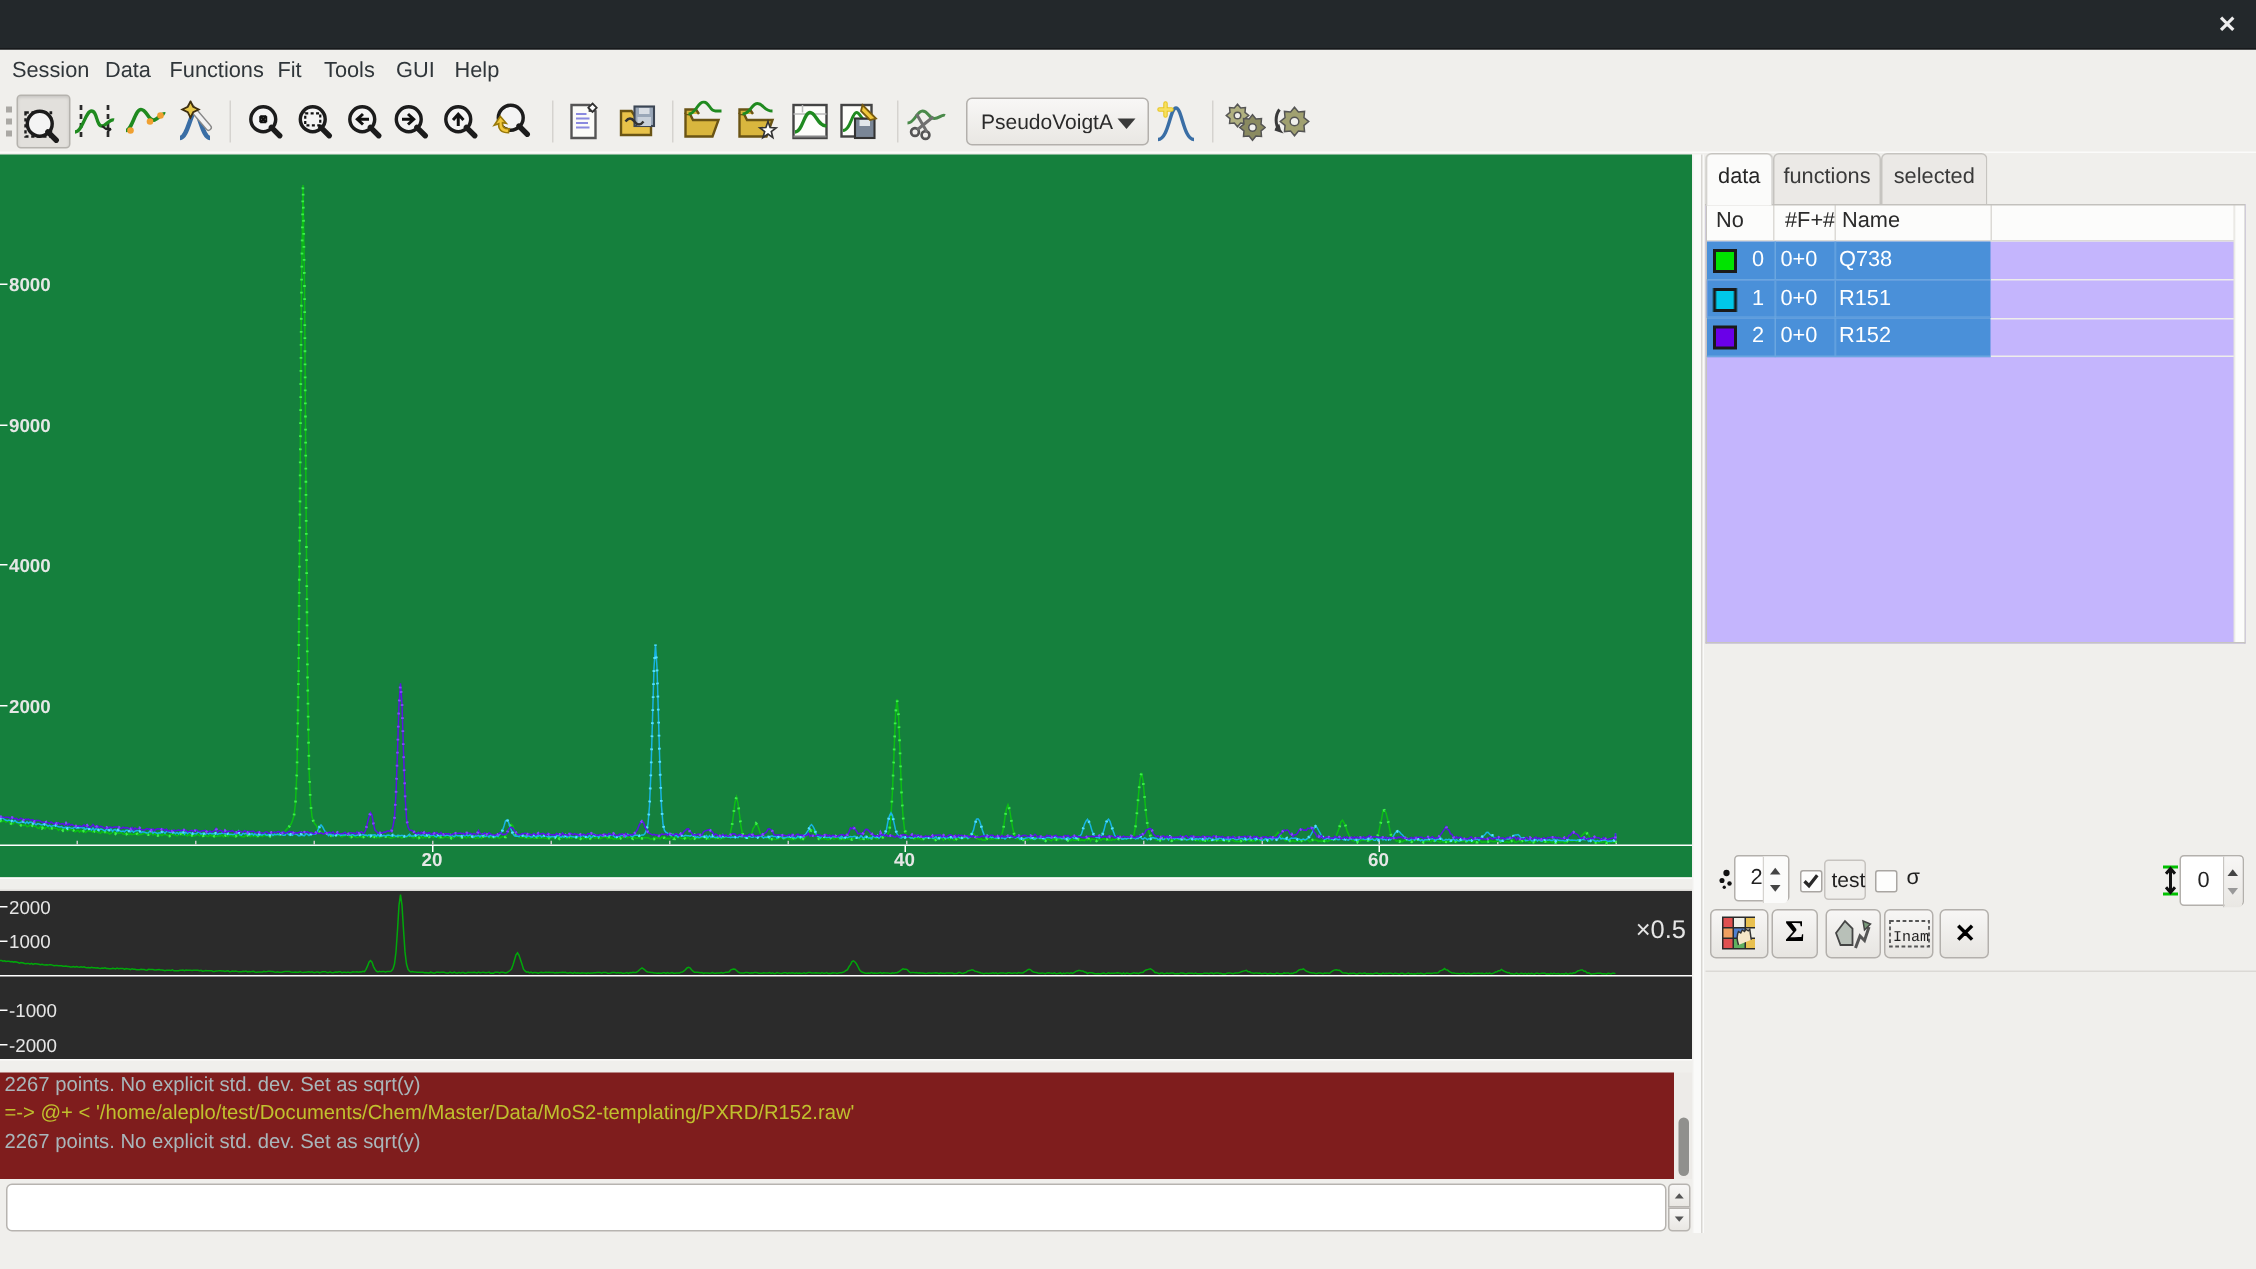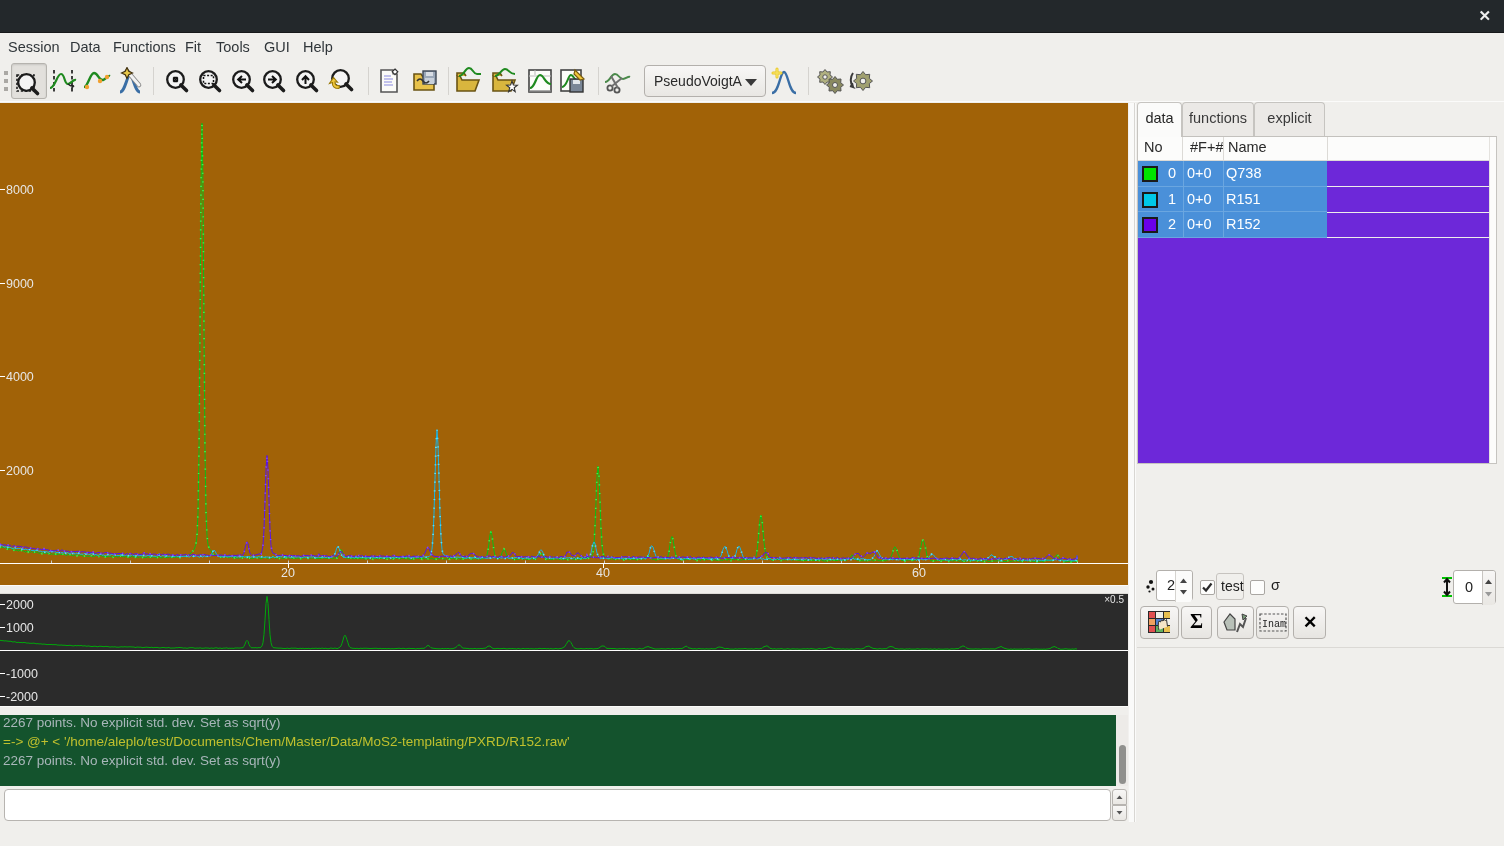--- a/index.html
+++ b/index.html
@@ -21,48 +21,48 @@
 .grip { position:absolute; left:4px; top:11px; width:4px; height:20px;
   background:linear-gradient(#aaa8a4,#aaa8a4) 0 0/4px 4px no-repeat,
              linear-gradient(#aaa8a4,#aaa8a4) 0 8px/4px 4px no-repeat,
              linear-gradient(#aaa8a4,#aaa8a4) 0 16px/4px 4px no-repeat; }
 .ticon { position:absolute; top:7px; width:28px; height:28px; }
 #modebtn { position:absolute; left:11px; top:3px; width:36px; height:36px; background:#e2e0dc; border:1px solid #b5b3ae; border-radius:3px; box-shadow:inset 0 1px 2px rgba(0,0,0,0.12); }
 #combo1 { position:absolute; left:644px; top:5px; width:122px; height:32px; background:linear-gradient(#f8f7f6,#e9e7e3); border:1px solid #b3b0ac; border-radius:4px; font-size:14px; color:#2a2a2a; }
 #combo1 span { position:absolute; left:9px; top:7px; }
 #combo1 .arr { position:absolute; right:8px; top:13px; width:0; height:0; border:6px solid transparent; border-top:7px solid #3a3a3a; }
 
-#mainplot { left:0; top:103px; width:1128px; height:482px; background:#a16207; }
+#mainplot { left:0; top:103px; width:1128px; height:482px; background:#15803d;font-weight:bold; }
 #auxplot { left:0; top:594px; width:1128px; height:112px; background:#2b2b2b; }
 #auxgap { left:0; top:585px; width:1128px; height:9px; background:#f0efec; border-top:1px solid #fbfbfa; border-bottom:1px solid #dddbd7;}
 #botgap { left:0; top:706px; width:1128px; height:9px; background:#f0efec; border-top:1px solid #fbfbfa;}
 .plotlabel { position:absolute; color:#e8e8e8; font-size:12.5px; opacity:0.99; }
 
-#console { left:0; top:715px; width:1116px; height:71px; background:#14532d; font-size:13.5px; }
+#console { left:0; top:715px; width:1116px; height:71px; background:#7f1d1d; font-size:13.5px; }
 #console div { position:absolute; left:3px; white-space:pre; }
 .con-g { color:#a9b6ba; }
 .con-y { color:#c0c02e; }
 #conscroll { left:1116px; top:715px; width:12px; height:71px; background:#edebe8; }
 #conthumb { left:1119px; top:745px; width:7px; height:39px; background:#90908d; border-radius:4px; }
 
 #inputbox { left:4px; top:789px; width:1107px; height:32px; background:#ffffff; border:1px solid #b7b4b0; border-radius:4px; }
 #inspin { left:1112px; top:789px; width:15px; height:32px; }
 #inspin .b { position:absolute; left:0; width:15px; height:16px; background:linear-gradient(#f8f7f6,#e9e7e3); border:1px solid #b7b4b0; }
 
 #statusbar { left:0; top:822px; width:1504px; height:24px; background:#f0efec; }
 .vline { position:absolute; width:1px; background:#cfcdc9; }
 
 #rpanel { left:1128px; top:103px; width:376px; height:719px; background:#f0efec; }
 #rsplit1 { left:1128px; top:103px; width:8px; height:719px; background:#fafaf9; border-left:1px solid #f2f1ef;}
 #rsplit2 { left:1134px; top:103px; width:1px; height:719px; background:#d8d6d2;}
 .tab { position:absolute; top:102px; height:34px; background:#ebe9e6; border:1px solid #c6c4c0; border-bottom:none; border-radius:4px 4px 0 0; font-size:14.5px; color:#3a3a3a; }
 .tab.sel { background:#fbfbfa; height:35px; z-index:3; color:#262626;}
 .tab span { position:absolute; left:0; right:0; text-align:center; top:7px;}
 #tabline { left:1137px; top:136px; width:360px; height:1px; background:#c3c1bd; z-index:2;}
-#dtable { left:1137px; top:136px; width:360px; height:328px; background:#6d28d9; border:1px solid #c6c4c0; border-top:none; }
+#dtable { left:1137px; top:136px; width:360px; height:293px; background:#c4b5fd; border:1px solid #c6c4c0; border-top:none; }
 #dtable .hdr { position:absolute; left:0; top:0; width:100%; height:25px; background:#fcfcfb; border-bottom:1px solid #dcdad6; font-size:14.5px; color:#2a2a2a; }
 .hline { position:absolute; top:0; width:1px; height:25px; background:#dcdad6; }
 .drow { position:absolute; left:0; width:189px; height:25.5px; background:#4a90d9; color:#ffffff; font-size:14.5px; }
 .drow .sw { position:absolute; left:4px; top:5px; width:16px; height:16px; border:2px solid #1a1a1a; }
 .drow .cl { position:absolute; top:4px; }
 .dsep { position:absolute; width:1px; background:#6aa6e0; }
 #infobox { left:1140px; top:444px; width:358px; height:89px; background:rgba(255,255,255,0.992); border:1px solid #b9b6b2; font-size:13.6px; color:#1d1d1d; line-height:19px; padding:2px 0 0 4px; }
 #showsel { left:1143px; top:537px; width:355px; height:30px; background:linear-gradient(#f7f6f5,#e7e5e1); border:1px solid #b3b0ac; border-radius:4px; font-size:14px; color:#2a2a2a;}
 #showsel span { position:absolute; left:10px; top:6px; }
 #showsel .arr { position:absolute; right:9px; top:12px; width:0; height:0; border:6px solid transparent; border-top:7px solid #3a3a3a; }
@@ -265,21 +265,21 @@
   <line x1="0" y1="10.5" x2="5" y2="10.5" stroke="#ffffff"></line>
   <line x1="0" y1="33.5" x2="5" y2="33.5" stroke="#ffffff"></line>
   <line x1="0" y1="79.5" x2="5" y2="79.5" stroke="#ffffff"></line>
   <line x1="0" y1="102.5" x2="5" y2="102.5" stroke="#ffffff"></line>
   <path d="M0,46.4 L1,46.4 L2,46.8 L3,46.5 L4,47.0 L5,46.9 L6,46.8 L7,47.2 L8,47.0 L9,47.4 L10,47.2 L11,47.3 L12,47.7 L13,48.1 L14,47.7 L15,47.8 L16,48.2 L17,48.5 L18,48.3 L19,48.3 L20,48.8 L21,48.2 L22,48.9 L23,48.5 L24,48.5 L25,48.6 L26,48.8 L27,49.2 L28,48.9 L29,49.2 L30,49.3 L31,49.2 L32,49.4 L33,49.1 L34,49.2 L35,49.4 L36,49.8 L37,49.7 L38,49.7 L39,49.9 L40,49.9 L41,49.8 L42,50.2 L43,50.2 L44,50.0 L45,50.3 L46,50.3 L47,50.6 L48,50.6 L49,50.3 L50,50.8 L51,50.3 L52,50.6 L53,50.8 L54,50.5 L55,50.8 L56,50.5 L57,51.0 L58,51.1 L59,51.0 L60,51.3 L61,50.9 L62,51.2 L63,51.2 L64,51.3 L65,51.2 L66,51.5 L67,51.6 L68,51.4 L69,51.5 L70,51.2 L71,51.6 L72,51.7 L73,51.9 L74,51.9 L75,51.5 L76,51.6 L77,51.9 L78,51.4 L79,51.8 L80,51.6 L81,51.6 L82,51.6 L83,52.2 L84,51.7 L85,51.9 L86,52.0 L87,52.4 L88,51.8 L89,52.1 L90,52.2 L91,52.5 L92,52.5 L93,52.5 L94,52.2 L95,52.3 L96,52.3 L97,52.7 L98,52.8 L99,52.2 L100,52.3 L101,52.3 L102,52.4 L103,52.6 L104,52.7 L105,52.5 L106,52.3 L107,52.6 L108,52.6 L109,52.8 L110,53.1 L111,52.9 L112,52.8 L113,52.9 L114,53.0 L115,52.6 L116,53.2 L117,53.1 L118,53.2 L119,53.2 L120,52.9 L121,52.9 L122,52.7 L123,53.1 L124,52.7 L125,52.8 L126,52.9 L127,52.9 L128,53.0 L129,52.8 L130,52.8 L131,52.9 L132,52.9 L133,53.1 L134,52.9 L135,53.5 L136,53.4 L137,53.0 L138,53.1 L139,53.2 L140,53.2 L141,53.1 L142,53.6 L143,53.7 L144,53.4 L145,53.4 L146,53.1 L147,53.2 L148,53.4 L149,53.3 L150,53.7 L151,53.3 L152,53.2 L153,53.8 L154,53.6 L155,53.3 L156,53.6 L157,53.3 L158,53.6 L159,53.9 L160,53.9 L161,53.8 L162,53.5 L163,53.6 L164,53.4 L165,53.9 L166,53.7 L167,53.9 L168,53.6 L169,53.5 L170,54.0 L171,54.1 L172,54.0 L173,54.0 L174,54.0 L175,54.0 L176,53.6 L177,53.8 L178,53.7 L179,53.5 L180,53.5 L181,53.7 L182,53.7 L183,54.0 L184,54.2 L185,53.8 L186,54.2 L187,54.2 L188,54.2 L189,53.8 L190,53.7 L191,53.7 L192,53.7 L193,53.7 L194,54.0 L195,54.2 L196,54.2 L197,54.0 L198,54.1 L199,54.2 L200,53.7 L201,54.1 L202,54.3 L203,54.2 L204,54.2 L205,54.0 L206,53.8 L207,54.2 L208,53.9 L209,54.3 L210,54.4 L211,54.0 L212,54.0 L213,54.4 L214,54.2 L215,53.9 L216,53.8 L217,53.8 L218,54.4 L219,54.3 L220,53.9 L221,54.3 L222,54.5 L223,54.2 L224,54.0 L225,54.2 L226,53.9 L227,53.8 L228,54.5 L229,54.2 L230,54.2 L231,54.4 L232,54.1 L233,54.4 L234,54.4 L235,53.9 L236,54.0 L237,54.0 L238,53.9 L239,54.2 L240,53.9 L241,54.0 L242,53.6 L243,53.8 L244,52.2 L245,50.1 L246,47.5 L247,46.4 L248,47.4 L249,50.4 L250,52.3 L251,53.5 L252,53.9 L253,53.6 L254,53.9 L255,53.7 L256,53.6 L257,54.1 L258,53.6 L259,53.7 L260,53.7 L261,53.2 L262,51.9 L263,48.7 L264,40.4 L265,26.1 L266,9.5 L267,2.4 L268,9.6 L269,25.7 L270,40.6 L271,48.7 L272,52.1 L273,53.4 L274,53.9 L275,53.7 L276,54.0 L277,54.0 L278,54.1 L279,54.2 L280,54.1 L281,54.2 L282,54.2 L283,54.5 L284,54.4 L285,54.5 L286,54.6 L287,54.1 L288,54.3 L289,54.6 L290,54.6 L291,54.1 L292,54.1 L293,54.3 L294,54.1 L295,54.2 L296,54.1 L297,54.5 L298,54.6 L299,54.7 L300,54.1 L301,54.5 L302,54.5 L303,54.1 L304,54.7 L305,54.7 L306,54.2 L307,54.7 L308,54.3 L309,54.4 L310,54.8 L311,54.7 L312,54.2 L313,54.4 L314,54.4 L315,54.3 L316,54.2 L317,54.3 L318,54.6 L319,54.1 L320,54.5 L321,54.4 L322,54.1 L323,54.3 L324,54.5 L325,54.4 L326,54.1 L327,54.8 L328,54.6 L329,54.8 L330,54.1 L331,54.2 L332,54.1 L333,54.6 L334,54.2 L335,54.1 L336,54.3 L337,54.6 L338,54.4 L339,53.7 L340,53.0 L341,52.0 L342,49.3 L343,46.0 L344,42.5 L345,41.2 L346,42.9 L347,45.8 L348,48.9 L349,52.1 L350,53.3 L351,54.1 L352,53.9 L353,54.6 L354,54.1 L355,54.6 L356,54.4 L357,54.3 L358,54.5 L359,54.8 L360,54.3 L361,54.2 L362,54.5 L363,54.3 L364,54.2 L365,54.3 L366,54.2 L367,54.3 L368,54.4 L369,54.4 L370,54.7 L371,54.4 L372,54.5 L373,54.3 L374,54.4 L375,54.2 L376,54.4 L377,54.2 L378,54.7 L379,54.6 L380,54.3 L381,54.5 L382,54.9 L383,54.3 L384,54.8 L385,54.5 L386,54.6 L387,54.8 L388,54.5 L389,54.6 L390,54.7 L391,54.9 L392,54.5 L393,54.8 L394,54.7 L395,54.7 L396,54.5 L397,54.5 L398,54.3 L399,54.3 L400,54.3 L401,54.8 L402,54.4 L403,54.4 L404,54.3 L405,54.8 L406,54.8 L407,54.7 L408,54.4 L409,54.4 L410,54.4 L411,54.6 L412,54.4 L413,54.6 L414,54.4 L415,54.9 L416,54.9 L417,54.6 L418,54.4 L419,54.9 L420,54.4 L421,54.5 L422,54.2 L423,54.4 L424,54.3 L425,53.8 L426,52.8 L427,52.0 L428,51.3 L429,51.9 L430,52.7 L431,53.7 L432,54.0 L433,54.2 L434,54.4 L435,54.4 L436,54.7 L437,54.6 L438,54.8 L439,54.7 L440,54.8 L441,54.9 L442,54.5 L443,54.5 L444,55.0 L445,54.4 L446,54.8 L447,54.7 L448,54.3 L449,54.8 L450,54.9 L451,54.7 L452,54.7 L453,54.7 L454,54.1 L455,54.0 L456,53.3 L457,52.4 L458,51.3 L459,50.9 L460,51.2 L461,52.5 L462,53.4 L463,54.2 L464,54.2 L465,54.2 L466,54.3 L467,54.5 L468,54.3 L469,54.9 L470,54.7 L471,54.7 L472,54.7 L473,54.8 L474,54.6 L475,54.3 L476,54.9 L477,54.8 L478,54.6 L479,54.7 L480,54.7 L481,54.3 L482,54.8 L483,54.4 L484,54.2 L485,54.2 L486,54.0 L487,52.8 L488,52.3 L489,52.0 L490,52.1 L491,53.0 L492,53.9 L493,54.5 L494,54.7 L495,54.7 L496,54.7 L497,54.4 L498,54.4 L499,54.5 L500,54.8 L501,54.5 L502,54.7 L503,54.3 L504,54.4 L505,54.5 L506,54.8 L507,54.8 L508,54.8 L509,54.5 L510,54.7 L511,54.7 L512,54.7 L513,54.4 L514,55.0 L515,54.5 L516,55.0 L517,55.0 L518,54.4 L519,54.7 L520,54.9 L521,55.0 L522,54.7 L523,54.5 L524,54.5 L525,55.0 L526,54.5 L527,54.8 L528,54.5 L529,54.7 L530,55.0 L531,54.5 L532,54.9 L533,54.7 L534,55.0 L535,54.9 L536,54.5 L537,55.0 L538,54.7 L539,54.4 L540,54.4 L541,54.7 L542,54.7 L543,54.6 L544,54.5 L545,54.6 L546,54.6 L547,54.9 L548,54.4 L549,54.9 L550,54.9 L551,54.4 L552,55.0 L553,54.8 L554,55.0 L555,54.5 L556,54.6 L557,54.6 L558,55.0 L559,54.7 L560,54.5 L561,54.5 L562,54.2 L563,53.7 L564,53.0 L565,52.4 L566,50.4 L567,49.1 L568,47.1 L569,46.6 L570,47.3 L571,48.6 L572,50.5 L573,52.5 L574,53.6 L575,54.2 L576,54.5 L577,54.8 L578,54.9 L579,54.7 L580,54.8 L581,54.4 L582,54.8 L583,54.7 L584,54.9 L585,54.8 L586,54.6 L587,54.4 L588,55.0 L589,54.5 L590,54.7 L591,54.6 L592,54.6 L593,54.9 L594,55.0 L595,54.5 L596,54.8 L597,54.5 L598,54.5 L599,54.0 L600,53.3 L601,52.5 L602,51.9 L603,52.1 L604,52.1 L605,52.6 L606,53.8 L607,54.5 L608,54.4 L609,54.4 L610,54.5 L611,54.4 L612,54.6 L613,54.5 L614,54.6 L615,54.6 L616,54.8 L617,55.0 L618,54.9 L619,54.7 L620,54.7 L621,54.8 L622,54.7 L623,54.7 L624,54.5 L625,54.6 L626,55.1 L627,54.5 L628,54.8 L629,54.9 L630,55.0 L631,54.6 L632,54.6 L633,54.6 L634,54.7 L635,54.7 L636,55.1 L637,55.0 L638,55.0 L639,54.4 L640,54.4 L641,54.9 L642,55.0 L643,54.5 L644,54.3 L645,53.4 L646,53.1 L647,52.9 L648,52.5 L649,52.8 L650,53.5 L651,53.6 L652,54.0 L653,54.3 L654,54.7 L655,54.9 L656,55.1 L657,54.9 L658,54.9 L659,55.0 L660,54.8 L661,54.8 L662,54.5 L663,55.0 L664,54.6 L665,55.1 L666,54.9 L667,54.7 L668,54.6 L669,54.6 L670,54.9 L671,55.0 L672,54.5 L673,54.5 L674,54.8 L675,54.9 L676,54.7 L677,54.6 L678,54.9 L679,54.4 L680,54.6 L681,54.6 L682,54.6 L683,53.9 L684,53.4 L685,52.6 L686,52.2 L687,52.4 L688,53.5 L689,54.0 L690,54.2 L691,54.3 L692,54.7 L693,54.9 L694,54.8 L695,54.6 L696,54.9 L697,55.1 L698,54.6 L699,54.5 L700,54.7 L701,54.8 L702,55.0 L703,54.6 L704,55.1 L705,55.0 L706,54.8 L707,54.6 L708,55.2 L709,54.7 L710,55.1 L711,54.6 L712,54.6 L713,55.0 L714,54.6 L715,55.0 L716,54.4 L717,53.8 L718,53.3 L719,53.0 L720,53.0 L721,53.4 L722,53.3 L723,54.0 L724,54.2 L725,55.0 L726,54.5 L727,54.5 L728,54.5 L729,54.8 L730,55.1 L731,55.1 L732,55.0 L733,55.2 L734,55.2 L735,54.8 L736,54.7 L737,55.2 L738,55.0 L739,54.6 L740,55.0 L741,54.8 L742,54.8 L743,54.8 L744,54.7 L745,54.5 L746,54.7 L747,54.8 L748,55.2 L749,54.6 L750,55.2 L751,54.7 L752,54.8 L753,55.1 L754,55.1 L755,54.8 L756,54.5 L757,54.8 L758,54.7 L759,55.1 L760,54.5 L761,54.4 L762,54.4 L763,53.2 L764,52.7 L765,52.4 L766,52.1 L767,51.8 L768,52.5 L769,53.2 L770,54.4 L771,54.3 L772,54.9 L773,55.1 L774,54.7 L775,54.7 L776,55.2 L777,55.0 L778,54.7 L779,55.0 L780,54.8 L781,54.7 L782,54.6 L783,55.1 L784,55.2 L785,55.0 L786,55.2 L787,54.6 L788,54.7 L789,54.9 L790,55.2 L791,55.2 L792,54.8 L793,54.8 L794,54.9 L795,54.9 L796,55.2 L797,54.7 L798,55.1 L799,55.1 L800,55.2 L801,55.1 L802,55.0 L803,54.8 L804,54.8 L805,54.8 L806,55.1 L807,54.6 L808,54.7 L809,55.1 L810,54.8 L811,54.6 L812,54.6 L813,55.0 L814,54.8 L815,55.3 L816,55.2 L817,55.3 L818,54.8 L819,54.6 L820,54.6 L821,54.9 L822,55.1 L823,54.8 L824,54.6 L825,54.6 L826,54.5 L827,54.1 L828,53.7 L829,53.4 L830,53.1 L831,52.9 L832,53.8 L833,53.9 L834,54.5 L835,54.6 L836,55.0 L837,54.7 L838,54.7 L839,54.8 L840,54.7 L841,55.2 L842,55.0 L843,54.8 L844,54.9 L845,55.3 L846,55.0 L847,54.8 L848,55.2 L849,55.1 L850,55.3 L851,54.7 L852,54.9 L853,55.2 L854,55.2 L855,55.2 L856,54.6 L857,54.8 L858,54.7 L859,54.7 L860,55.2 L861,54.9 L862,55.0 L863,54.4 L864,54.3 L865,53.4 L866,52.6 L867,52.4 L868,52.3 L869,51.9 L870,52.8 L871,53.5 L872,53.8 L873,54.4 L874,54.5 L875,54.6 L876,54.7 L877,55.0 L878,55.0 L879,54.7 L880,54.6 L881,54.8 L882,55.1 L883,54.7 L884,54.8 L885,54.6 L886,54.9 L887,54.4 L888,53.5 L889,52.9 L890,52.6 L891,52.5 L892,52.8 L893,52.9 L894,53.6 L895,54.5 L896,54.6 L897,54.7 L898,54.8 L899,55.3 L900,54.8 L901,55.0 L902,54.9 L903,54.9 L904,55.3 L905,55.3 L906,54.9 L907,54.8 L908,55.2 L909,54.8 L910,54.7 L911,55.3 L912,55.0 L913,55.2 L914,55.0 L915,55.3 L916,55.0 L917,54.8 L918,54.7 L919,55.1 L920,55.1 L921,55.3 L922,54.7 L923,55.1 L924,54.9 L925,55.0 L926,54.8 L927,54.9 L928,55.0 L929,55.3 L930,54.8 L931,55.0 L932,55.2 L933,55.4 L934,54.8 L935,54.8 L936,55.3 L937,55.4 L938,55.0 L939,54.7 L940,55.3 L941,55.0 L942,55.3 L943,55.1 L944,55.3 L945,54.8 L946,55.2 L947,54.8 L948,55.0 L949,55.3 L950,55.3 L951,54.8 L952,54.8 L953,54.9 L954,55.0 L955,54.9 L956,54.6 L957,54.6 L958,54.7 L959,54.4 L960,53.2 L961,52.9 L962,52.5 L963,51.7 L964,52.5 L965,52.6 L966,53.6 L967,54.1 L968,54.6 L969,54.7 L970,54.9 L971,55.0 L972,55.0 L973,55.1 L974,55.0 L975,55.0 L976,54.7 L977,55.1 L978,55.0 L979,54.9 L980,55.2 L981,55.3 L982,55.0 L983,54.8 L984,55.0 L985,54.8 L986,54.8 L987,55.0 L988,54.8 L989,55.0 L990,55.1 L991,54.7 L992,55.1 L993,54.7 L994,55.1 L995,55.0 L996,54.6 L997,54.0 L998,53.8 L999,53.1 L1000,53.1 L1001,52.3 L1002,53.0 L1003,53.6 L1004,54.0 L1005,54.5 L1006,54.4 L1007,55.2 L1008,55.0 L1009,55.4 L1010,55.3 L1011,54.8 L1012,55.3 L1013,55.4 L1014,54.8 L1015,55.0 L1016,55.3 L1017,54.9 L1018,55.4 L1019,54.9 L1020,55.3 L1021,54.9 L1022,55.1 L1023,55.4 L1024,54.9 L1025,54.9 L1026,55.1 L1027,55.0 L1028,54.8 L1029,54.9 L1030,54.9 L1031,55.4 L1032,55.2 L1033,55.4 L1034,54.9 L1035,55.3 L1036,54.8 L1037,55.1 L1038,55.2 L1039,55.0 L1040,55.4 L1041,55.1 L1042,55.2 L1043,55.4 L1044,54.8 L1045,55.4 L1046,55.2 L1047,54.9 L1048,55.1 L1049,54.5 L1050,54.7 L1051,53.9 L1052,53.2 L1053,53.0 L1054,52.6 L1055,52.6 L1056,53.5 L1057,53.5 L1058,54.6 L1059,54.5 L1060,55.0 L1061,55.4 L1062,55.1 L1063,55.2 L1064,55.0 L1065,54.8 L1066,54.8 L1067,54.9 L1068,55.2 L1069,55.1 L1070,55.1 L1071,55.4 L1072,54.9 L1073,55.0 L1074,55.3 L1075,54.8 L1076,54.8 L1077,55.1" fill="none" stroke="#00a80a" stroke-width="1"></path>
 </svg>
 <div class="plotlabel" style="left:6px; top:4px">2000</div>
 <div class="plotlabel" style="left:6px; top:27px">1000</div>
 <div class="plotlabel" style="left:6px; top:73px">-1000</div>
 <div class="plotlabel" style="left:6px; top:96px">-2000</div>
-<div class="plotlabel" style="right:4px; top:0; font-size:10px">×0.5</div>
+<div class="plotlabel" style="right:4px; top:16px; font-size:17px">×0.5</div>
 </div>
 <div class="abs" id="botgap"></div>
 
 <div class="abs" id="console">
   <div class="con-g" style="top:0px">2267 points. No explicit std. dev. Set as sqrt(y)</div>
   <div class="con-y" style="top:19px">=-&gt; @+ &lt; '/home/aleplo/test/Documents/Chem/Master/Data/MoS2-templating/PXRD/R152.raw'</div>
   <div class="con-g" style="top:38px">2267 points. No explicit std. dev. Set as sqrt(y)</div>
 </div>
 <div class="abs" id="conscroll"></div>
 <div class="abs" id="conthumb"></div>
@@ -297,21 +297,21 @@
 <div class="abs" id="rpanel"></div>
 <div class="abs" id="rsplit1"></div>
 <div class="abs" id="rsplit2"></div>
 <div class="tab sel" style="left:1137px; width:45px;">
       <span>data</span>
     </div>
 <div class="tab" style="left:1182px; width:72px;">
       <span>functions</span>
     </div>
 <div class="tab" style="left:1254px; width:71px;">
-      <span>explicit</span>
+      <span>selected</span>
     </div>
 <div class="abs" id="tabline"></div>
 <div class="abs" id="dtable">
   <div class="hdr">
     <span style="position:absolute; left:6px; top:3px;">No</span>
     <span style="position:absolute; left:52px; top:3px;">#F+#</span>
     <span style="position:absolute; left:90px; top:3px;">Name</span>
     <div class="hline" style="left:44px"></div>
     <div class="hline" style="left:85px"></div>
     <div class="hline" style="left:189px"></div>

